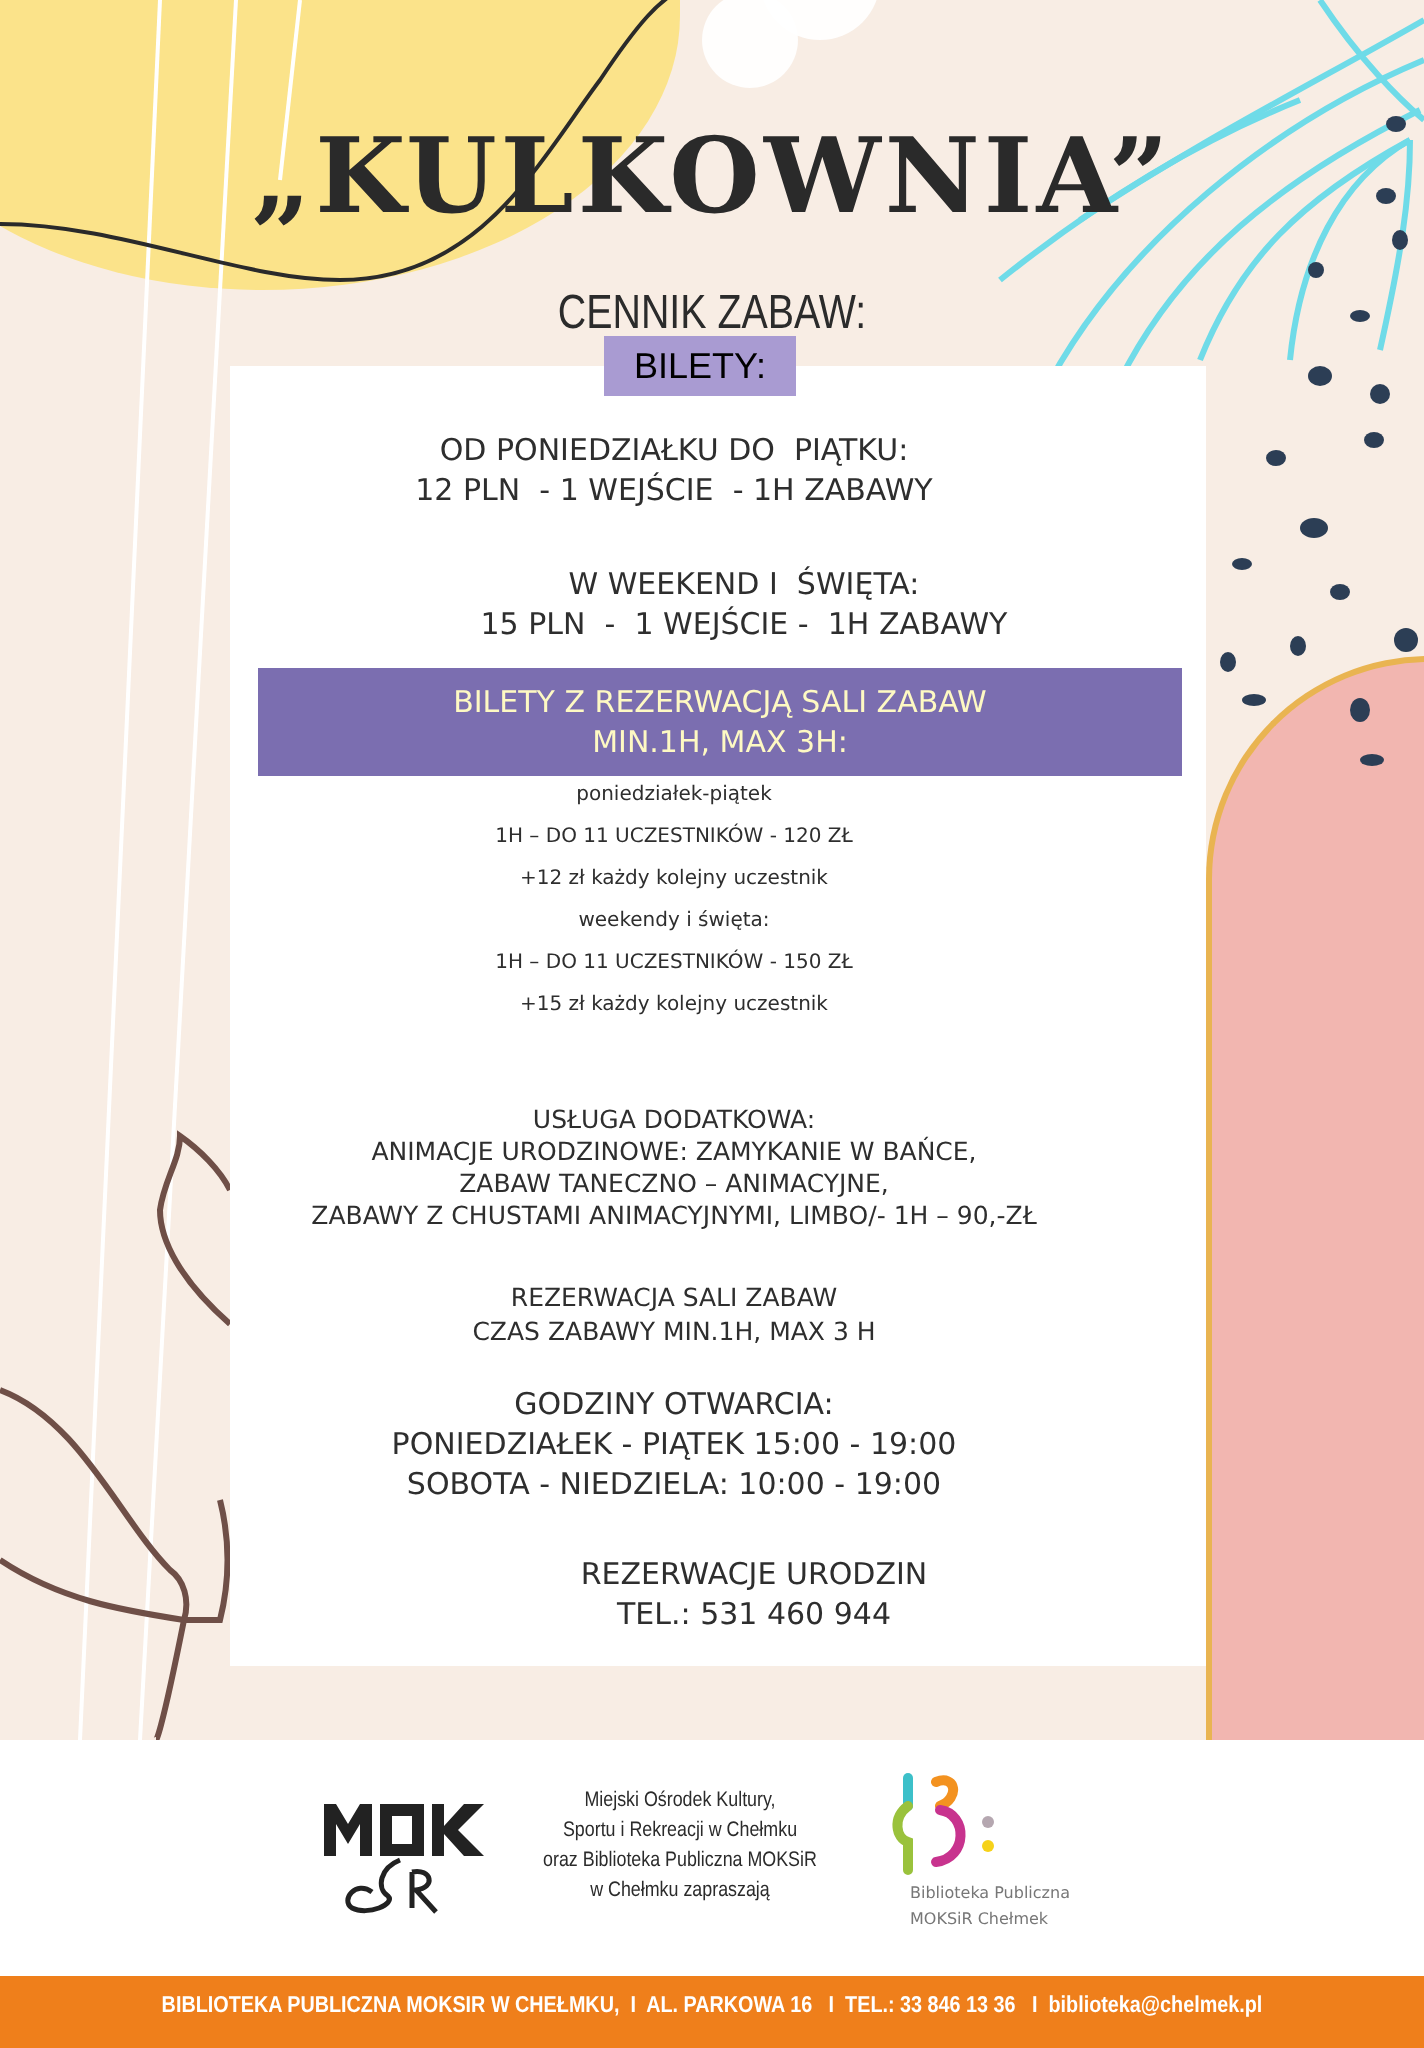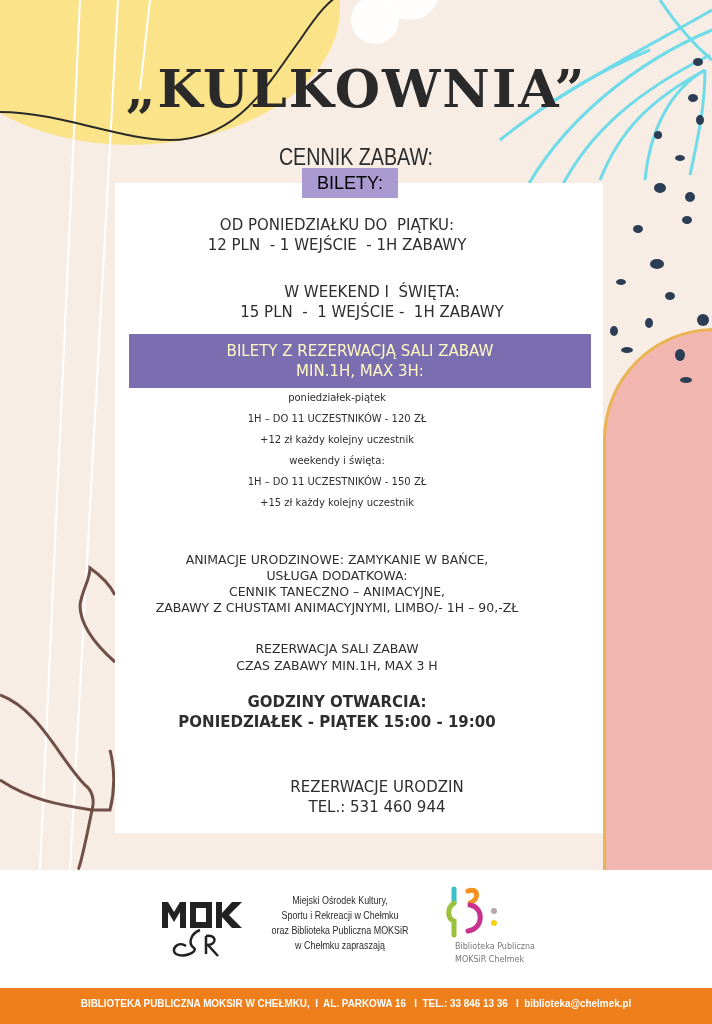--- a/index.html
+++ b/index.html
@@ -13,21 +13,21 @@
   .cennik { position:absolute; left:0; width:712px; top:143px; text-align:center; font-family:"Liberation Sans", sans-serif; font-size:24px; color:#2b2b2b; transform:scaleX(0.82); }
   .card { position:absolute; left:115px; top:183px; width:488px; height:650px; background:#ffffff; }
   .bilety-badge { position:absolute; left:302px; top:168px; width:96px; height:30px; background:#a99bd2; color:#000000; font-family:"Liberation Sans", sans-serif; font-size:18px; text-align:center; line-height:30px; }
   .block { position:absolute; left:115px; width:444px; text-align:center; font-family:"DejaVu Sans", sans-serif; color:#2e2e2e; }
   .b1 { top:215px; font-size:15px; line-height:20px; }
   .b2 { top:282px; font-size:15px; line-height:20px;padding-left:35px; }
   .purple-bar { position:absolute; left:129px; top:334px; width:462px; height:54px; background:#7b6eb0; color:#fef9c3; text-align:center; font-size:15px; line-height:20px; padding-top:7px; box-sizing:border-box; }
   .b3 { top:387px; font-size:10px; line-height:21px; }
   .b4 { top:552px; font-size:12.5px; line-height:16px; }
   .b5 { top:640px; font-size:12.5px; line-height:17px; }
-  .b6 { top:692px; font-size:15px; line-height:20px;font-weight:bold; }
+  .b6 { top:692px; font-size:15px; line-height:20px; }
   .b7 { top:777px; font-size:15px; line-height:20px;padding-left:40px; }
   .line { display:block; white-space:pre; }
   .footer-logos { position:absolute; left:0; top:870px; width:712px; height:112px; background:#fff; }
   .mok-logo { position:absolute; left:160px; top:900px; width:86px; height:60px; }
   .org-text { position:absolute; left:250px; top:893px; width:180px; text-align:center; font-family:"Liberation Sans", sans-serif; font-size:10.5px; line-height:15px; color:#2b2b2b; transform:scaleX(0.85); }
   .bp-logo { position:absolute; left:444px; top:885px; width:70px; height:55px; }
   .bp-text { position:absolute; left:455px; top:940px; font-family:"DejaVu Sans", sans-serif; font-size:8px; line-height:13px; color:#777; }
   .orange-bar { position:absolute; left:0; top:988px; width:712px; height:36px; background:#ef7f1b; }
   .orange-text { position:absolute; left:0; width:712px; top:997px; text-align:center; color:#fff; font-family:"Liberation Sans", sans-serif; font-weight:bold; font-size:11.5px; transform:scaleX(0.86); white-space:pre; }
 </style>
@@ -111,34 +111,35 @@
   <div class="block b3">
     <span class="line">poniedziałek-piątek</span>
     <span class="line">1H – DO 11 UCZESTNIKÓW - 120 ZŁ</span>
     <span class="line">+12 zł każdy kolejny uczestnik</span>
     <span class="line">weekendy i święta:</span>
     <span class="line">1H – DO 11 UCZESTNIKÓW - 150 ZŁ</span>
     <span class="line">+15 zł każdy kolejny uczestnik</span>
   </div>
 
   <div class="block b4">
+    <span class="line">USŁUGA DODATKOWA:</span>
     <span class="line">ANIMACJE URODZINOWE: ZAMYKANIE W BAŃCE,</span>
-    <span class="line">USŁUGA DODATKOWA:</span>
-    <span class="line">CENNIK TANECZNO – ANIMACYJNE,</span>
+    <span class="line">ZABAW TANECZNO – ANIMACYJNE,</span>
     <span class="line">ZABAWY Z CHUSTAMI ANIMACYJNYMI, LIMBO/- 1H – 90,-ZŁ</span>
   </div>
 
   <div class="block b5">
     <span class="line">REZERWACJA SALI ZABAW</span>
     <span class="line">CZAS ZABAWY MIN.1H, MAX 3 H</span>
   </div>
 
   <div class="block b6">
     <span class="line">GODZINY OTWARCIA:</span>
     <span class="line">PONIEDZIAŁEK - PIĄTEK 15:00 - 19:00</span>
+    <span class="line">SOBOTA - NIEDZIELA: 10:00 - 19:00</span>
   </div>
 
   <div class="block b7">
     <span class="line">REZERWACJE URODZIN</span>
     <span class="line">TEL.: 531 460 944</span>
   </div>
 </div>
 
 <div class="footer-logos"></div>
 

